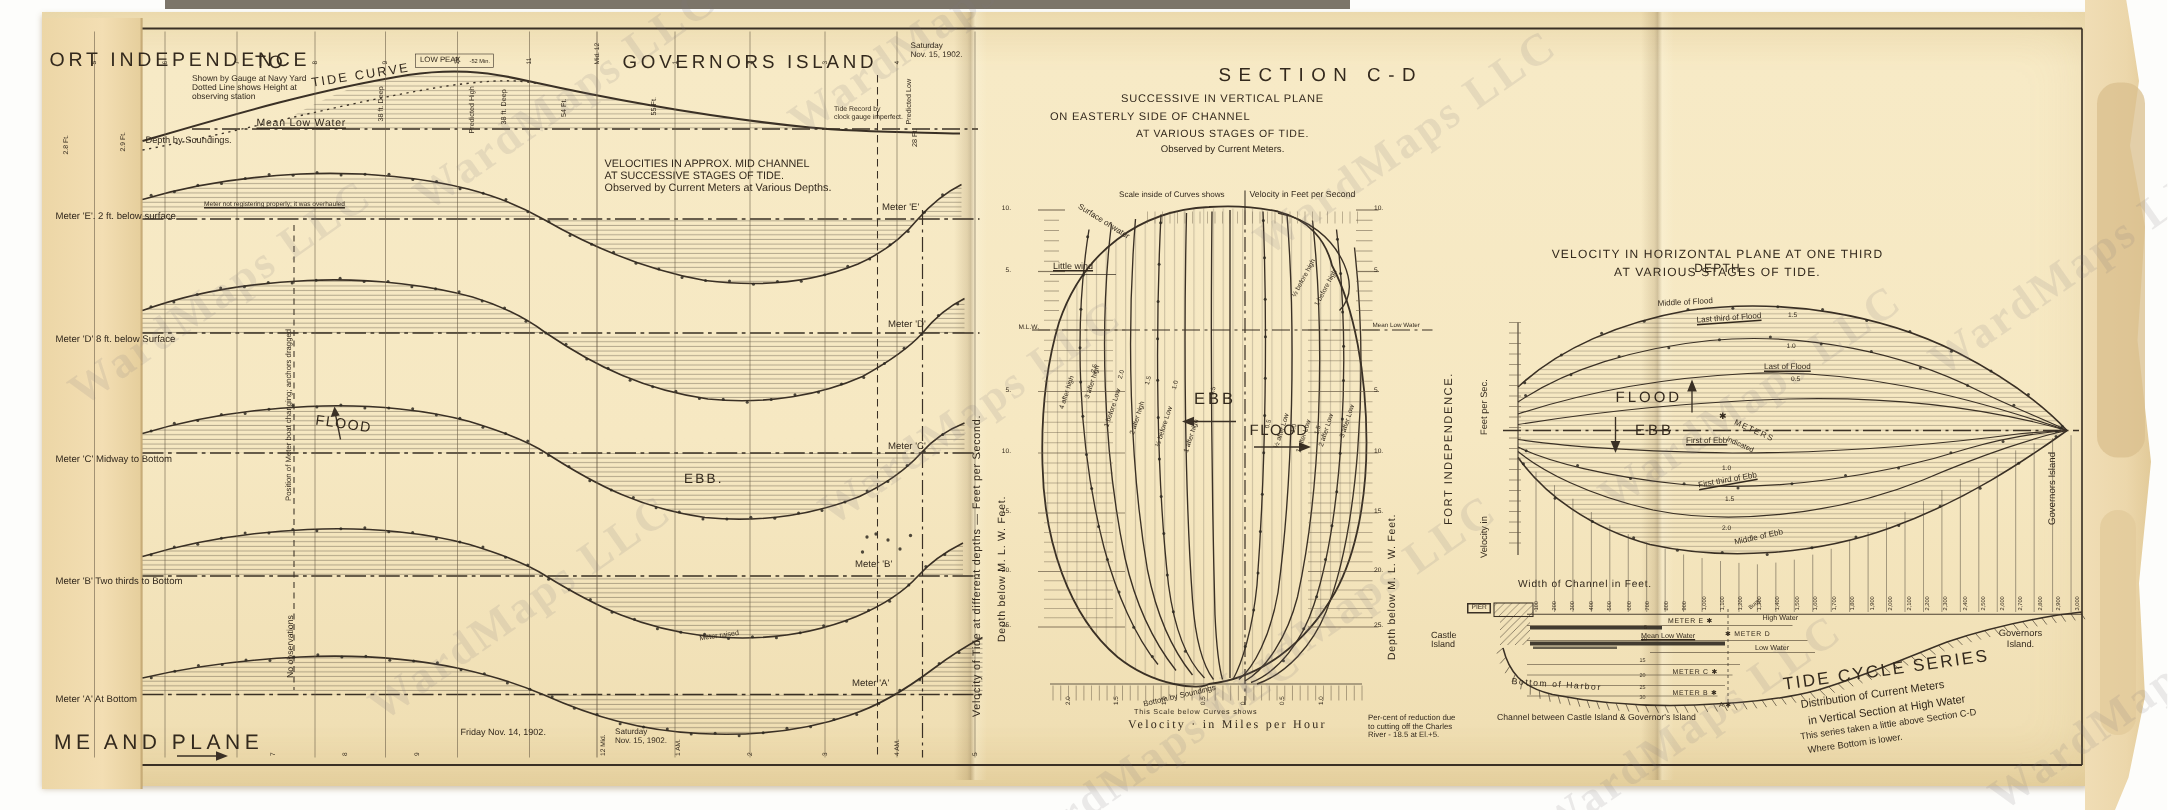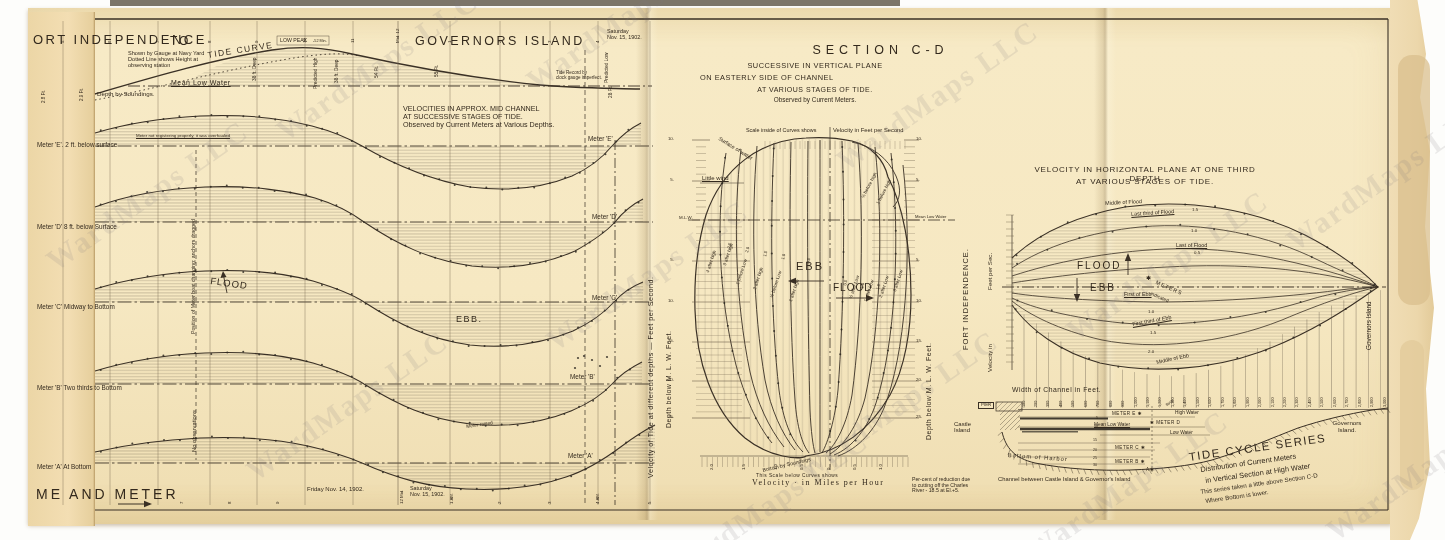--- a/index.html
+++ b/index.html
@@ -798,21 +798,21 @@
       <span class="lbl" style="left: 592px; top: 295px; font-size: 6.4px;">Meter 'C'</span>
       <span class="lbl" style="left: 37px; top: 385px; font-size: 6.4px;">Meter 'B'    Two thirds to Bottom</span>
       <span class="lbl" style="left: 570px; top: 374px; font-size: 6.4px;">Meter 'B'</span>
       <span class="lbl" style="left: 37px; top: 464px; font-size: 6.4px;">Meter 'A'     At Bottom</span>
       <span class="lbl" style="left: 568px; top: 453px; font-size: 6.4px;">Meter 'A'</span>
       <span class="lbl" style="left: 211px; top: 276px; font-size: 9.5px; transform: rotate(8deg); letter-spacing: 1px;">FLOOD</span>
       <span class="lbl" style="left: 456px; top: 315px; font-size: 9px; letter-spacing: 1.5px; text-align: center;">EBB.</span>
       <span class="lbl" style="left: 191px; top: 334px; font-size: 5.2px; transform: rotate(-90deg);">Position of Meter boat changing;  anchors dragged</span>
       <span class="lbl" style="left: 191px; top: 452px; font-size: 5.8px; transform: rotate(-90deg);">No observations</span>
       <span class="lbl" style="left: 466px; top: 424px; font-size: 4.8px; transform: rotate(-8deg);">Meter raised</span>
-      <span class="lbl" style="left: 36px; top: 487px; font-size: 14px; letter-spacing: 3px;">ME   AND   METER</span>
+      <span class="lbl" style="left: 36px; top: 487px; font-size: 14px; letter-spacing: 3px;">ME   AND   PLANE</span>
       <span class="lbl" style="left: 307px; top: 486px; font-size: 6px;">Friday  Nov. 14, 1902.</span>
       <span class="lbl" style="left: 410px; top: 486px; font-size: 5.4px;">Saturday
 Nov. 15, 1902.</span>
       <span class="lbl" style="left: 683px; top: 44px; font-size: 12.5px; letter-spacing: 5px; width: 395px; display: inline-block; text-align: center;">SECTION    C-D</span>
       <span class="lbl" style="left: 700px; top: 62px; font-size: 7.4px; letter-spacing: 0.5px; width: 230px; display: inline-block; text-align: center;">SUCCESSIVE  IN  VERTICAL  PLANE</span>
       <span class="lbl" style="left: 700px; top: 74px; font-size: 7.4px; letter-spacing: 0.5px; width: 230px; display: inline-block; text-align: left;">ON EASTERLY SIDE  OF  CHANNEL</span>
       <span class="lbl" style="left: 700px; top: 86px; font-size: 7px; letter-spacing: 0.5px; width: 230px; display: inline-block; text-align: center;">AT  VARIOUS  STAGES  OF  TIDE.</span>
       <span class="lbl" style="left: 700px; top: 97px; font-size: 6.4px; width: 230px; display: inline-block; text-align: center;">Observed  by Current  Meters.</span>
       <span class="lbl" style="left: 746px; top: 128px; font-size: 5.4px;">Scale inside of Curves shows</span>
       <span class="lbl" style="left: 833px; top: 127px; font-size: 5.8px;">Velocity in Feet per Second</span>

